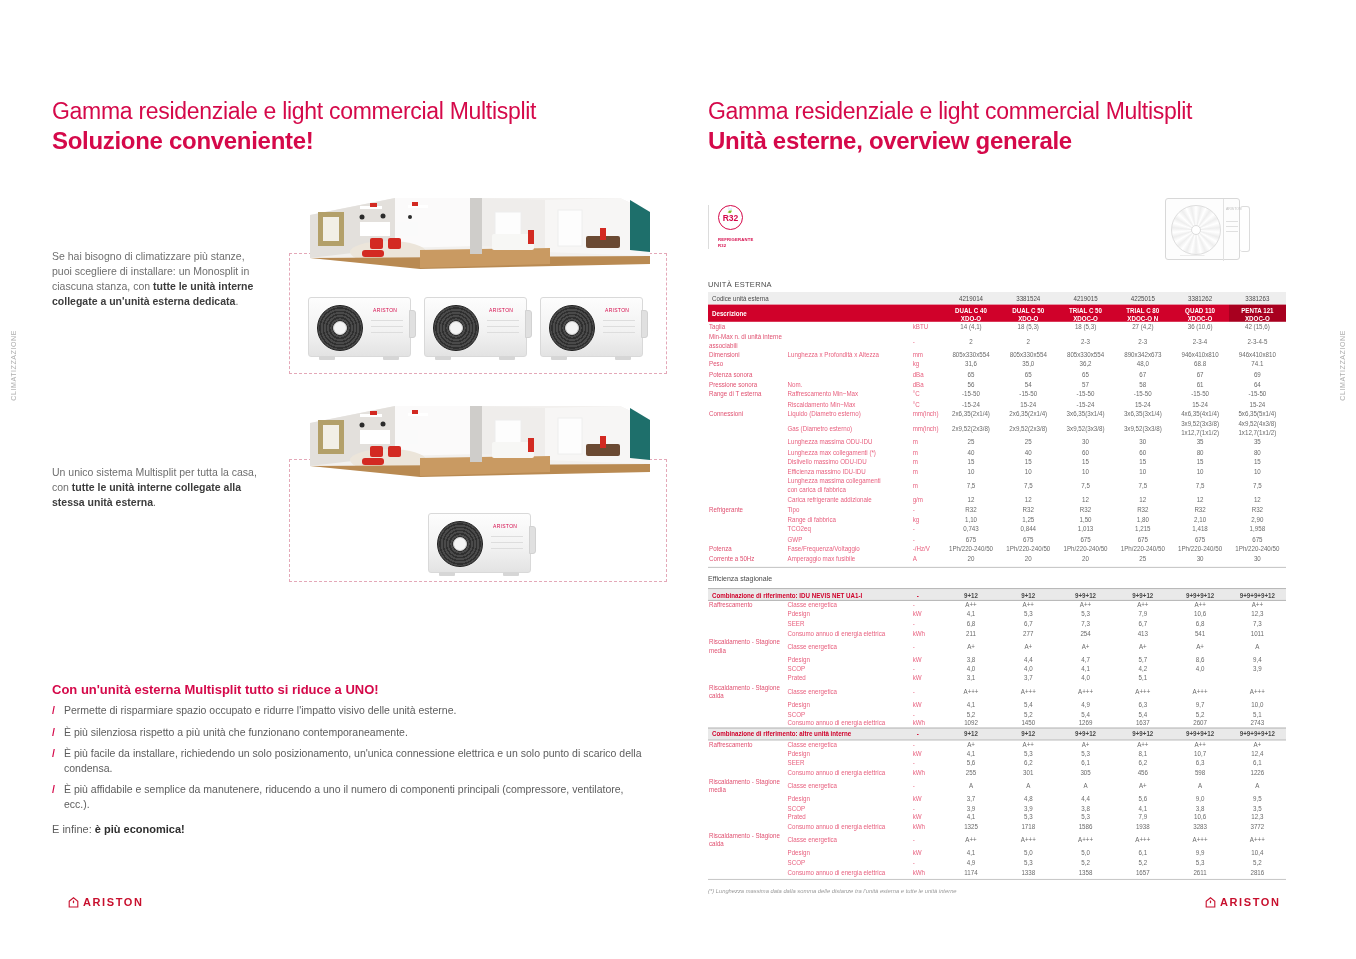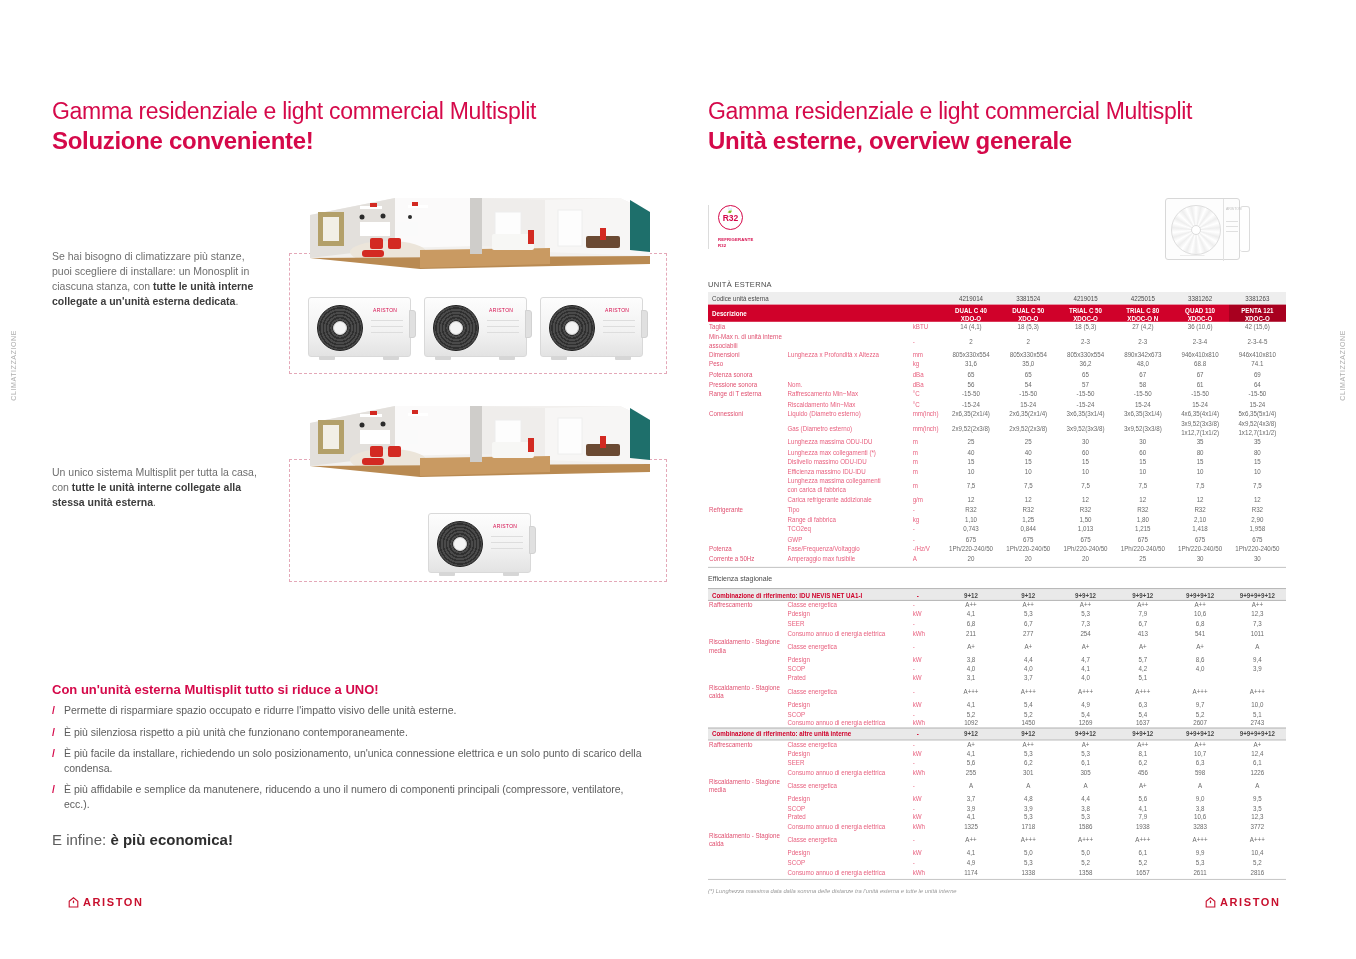--- a/index.html
+++ b/index.html
@@ -85,21 +85,21 @@
   .benefits h3 {
     margin:0 0 6px 0; font-size:13px; color:#d5094a; font-weight:bold;
   }
   .benefits .bullet {
     font-size:10.5px; line-height:14.5px; color:#5d5d5d;
     margin-bottom:7px; padding-left:12px; position:relative;
   }
   .benefits .bullet .slash {
     position:absolute; left:0; top:0; color:#d5094a; font-weight:bold;
   }
-  .benefits .outro { font-size:15px; color:#5d5d5d; margin-top:20px; }
+  .benefits .outro { font-size:11px; color:#5d5d5d; margin-top:12px; }
   .benefits .outro b { color:#2e2e2e; font-weight:bold; }
 
   
   .logo { position:absolute; display:flex; align-items:center; gap:4px; }
   .logo .mark {
     width:11px; height:11px; position:relative;
   }
   .logo .mark svg { display:block; }
   .logo .word {
     font-size:11px; font-weight:bold; letter-spacing:1.6px; color:#c8102e;

